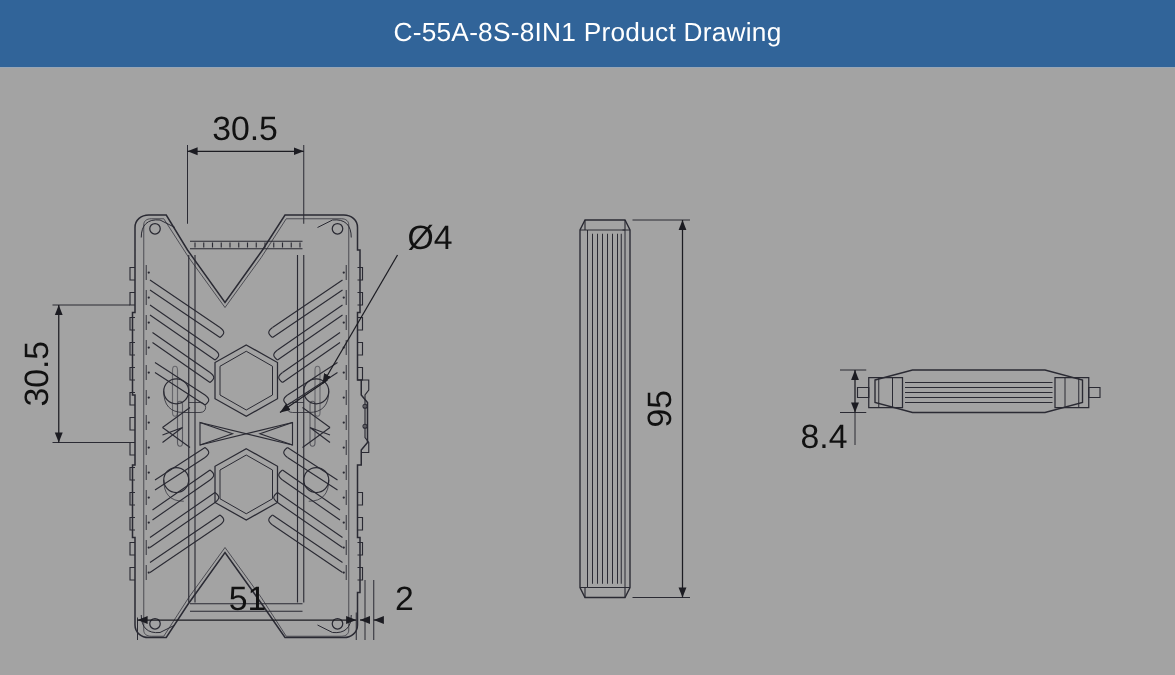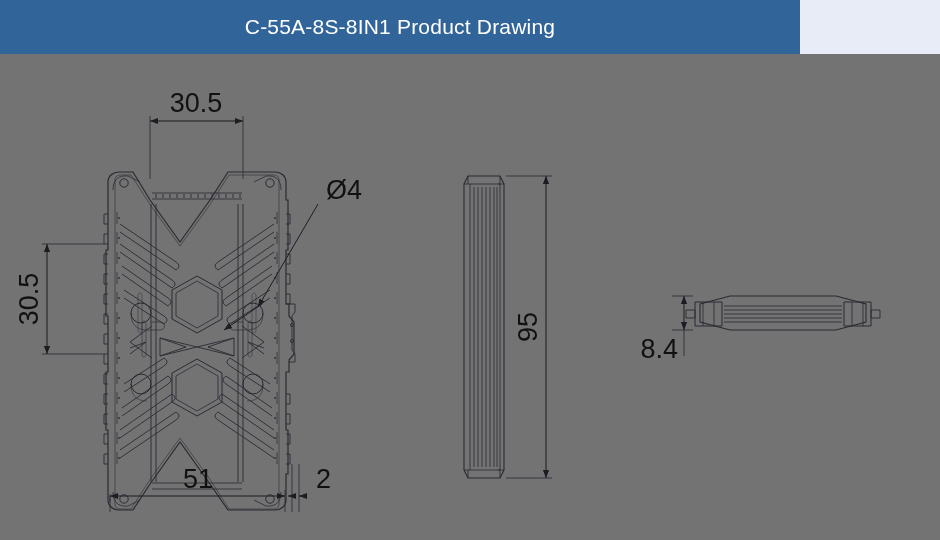--- a/index.html
+++ b/index.html
@@ -16,41 +16,41 @@
   #page {
     position: relative;
     width: 940px;
     height: 540px;
     background: #e8ecf7;
     overflow: hidden;
   }
   #header-bar {
     position: absolute;
     left: 0; top: 0;
-    width: 800px;
+    width: 940px;
     height: 54px;
     background: #316499;
     display: flex;
     align-items: center;
     justify-content: center;
   }
   #header-title {
     color: #ffffff;
     font-size: 21px;
     font-weight: 400;
     letter-spacing: 0.2px;
     font-family: "Liberation Sans", sans-serif;
     white-space: nowrap;
   }
   #drawing-area {
     position: absolute;
     left: 0; top: 54px;
     width: 940px;
     height: 486px;
-    background: #737373;
+    background: #a3a3a3;
   }
   svg { display: block; }
   .dimtext {
     font-family: "Liberation Sans", sans-serif;
     font-size: 27px;
     fill: #111111;
   }
 </style>
 </head>
 <body>

